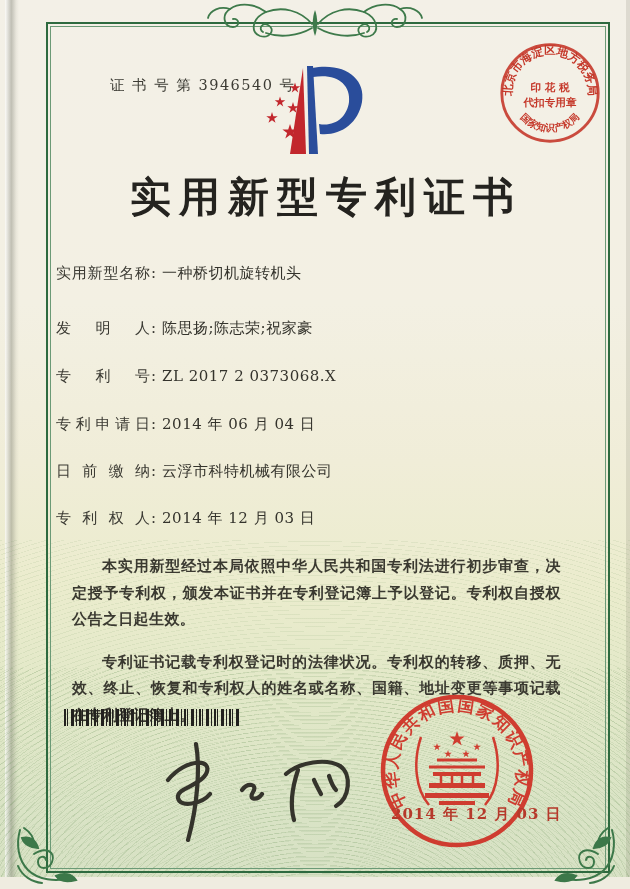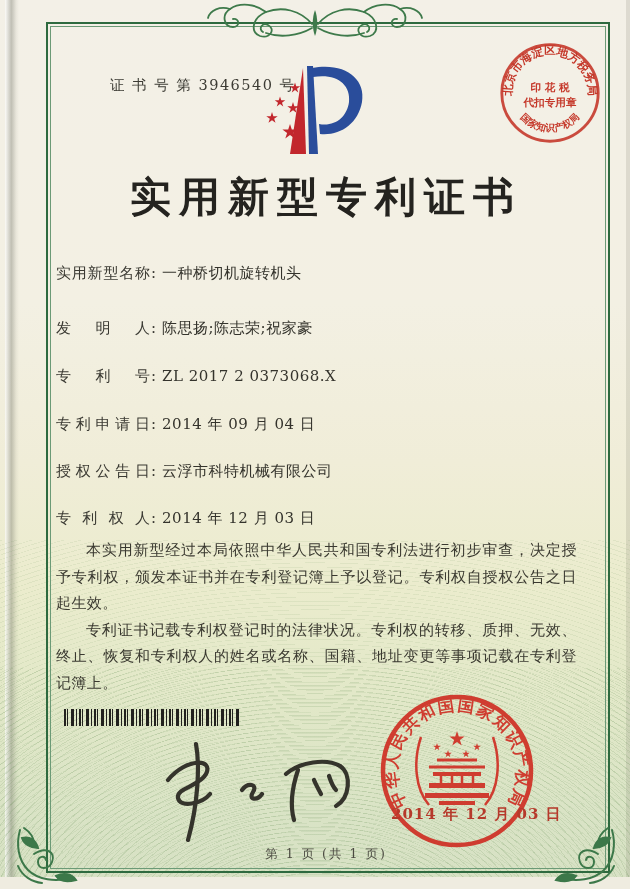--- a/index.html
+++ b/index.html
@@ -26,21 +26,21 @@
   .cert-no{left:62px;top:76px;font-size:14.5px;letter-spacing:1.5px;color:#3c3b34;margin-left:48px;}
   .title{left:46px;top:170px;width:560px;text-align:center;font-size:41px;font-weight:700;
     letter-spacing:8px;color:#24231f;}
   .fields{left:56px;top:264px;width:540px;font-size:15px;}
   .field{position:absolute;left:0;white-space:nowrap;}
   .f-label{display:inline-block;width:94px;text-align:justify;text-align-last:justify;color:#3b3a33;}
   .f-colon{display:inline-block;margin:0 6px 0 1px;color:#3b3a33;}
   .f-value{color:#34332c;letter-spacing:.5px;}
   .body-text{left:56px;top:537px;width:521px;font-size:15px;line-height:26.5px;
     text-align:justify;color:#3a3930;letter-spacing:.4px;}
-  .body-text p{margin:0;text-indent:2em;}
+  .body-text p{margin:16px;text-indent:2em;font-weight:bold;}
   .barcode{position:absolute;left:64px;top:709px;width:176px;height:17px;z-index:4;
     background:repeating-linear-gradient(90deg,#22211e 0 2px,rgba(0,0,0,0) 2px 3px,#22211e 3px 4px,rgba(0,0,0,0) 4px 7px,#22211e 7px 10px,rgba(0,0,0,0) 10px 12px,#22211e 12px 13px,rgba(0,0,0,0) 13px 15px);}
   .signer{left:62px;top:760px;font-family:"DejaVu Sans","Liberation Sans",sans-serif;
     font-weight:700;font-size:15px;color:#3a3a32;line-height:28px;letter-spacing:3px;}
   .signature-svg{position:absolute;left:140px;top:740px;z-index:4;}
   .seal-svg{position:absolute;z-index:4;}
   .seal-date{left:391px;top:805px;font-size:15px;font-weight:700;color:#b6392b;
     letter-spacing:1px;z-index:5;}
   .footer{left:46px;top:846px;width:560px;text-align:center;font-size:12.5px;color:#4b4a41;
     letter-spacing:2px;z-index:5;}
@@ -115,24 +115,24 @@
     <div class="field" style="top:0">
       <span class="f-label">实用新型名称</span><span class="f-colon">:</span><span class="f-value">一种桥切机旋转机头</span>
     </div>
     <div class="field" style="top:55px">
       <span class="f-label">发明人</span><span class="f-colon">:</span><span class="f-value">陈思扬;陈志荣;祝家豪</span>
     </div>
     <div class="field" style="top:103px">
       <span class="f-label">专利号</span><span class="f-colon">:</span><span class="f-value">ZL 2017 2 0373068.X</span>
     </div>
     <div class="field" style="top:151px">
-      <span class="f-label">专利申请日</span><span class="f-colon">:</span><span class="f-value">2014 年 09 月 04 日</span>
+      <span class="f-label">专利申请日</span><span class="f-colon">:</span><span class="f-value">2014 年 06 月 04 日</span>
     </div>
     <div class="field" style="top:198px">
-      <span class="f-label">授权公告日</span><span class="f-colon">:</span><span class="f-value">云浮市科特机械有限公司</span>
+      <span class="f-label">日前缴纳</span><span class="f-colon">:</span><span class="f-value">云浮市科特机械有限公司</span>
     </div>
     <div class="field" style="top:245px">
       <span class="f-label">专利权人</span><span class="f-colon">:</span><span class="f-value">2014 年 12 月 03 日</span>
     </div>
   </div>
 
   <div class="content body-text">
     <p>本实用新型经过本局依照中华人民共和国专利法进行初步审查，决定授予专利权，颁发本证书并在专利登记簿上予以登记。专利权自授权公告之日起生效。</p>
     <p>专利证书记载专利权登记时的法律状况。专利权的转移、质押、无效、终止、恢复和专利权人的姓名或名称、国籍、地址变更等事项记载在专利登记簿上。</p>
   </div>
@@ -188,15 +188,14 @@
       <path d="M10,12 C18,10 24,14 26,22 C18,22 12,18 10,12 Z" fill="#3c7849"></path>
       <path d="M44,50 C52,46 60,48 64,54 C56,56 48,56 44,50 Z" fill="#3c7849"></path>
       <path d="M6,40 C10,50 20,56 30,57"></path>
       <path d="M12,2 C18,6 22,12 22,18"></path>
     </g>
   </svg>
   <svg class="ornament" style="left:525px;top:826px" width="95" height="60" viewBox="0 0 95 60">
     <use href="#cornerL" transform="translate(95,0) scale(-1,1)"></use>
   </svg>
 
-  <div class="content footer">第 1 页 (共 1 页)</div>
 
 </div>
 
 </body></html>

